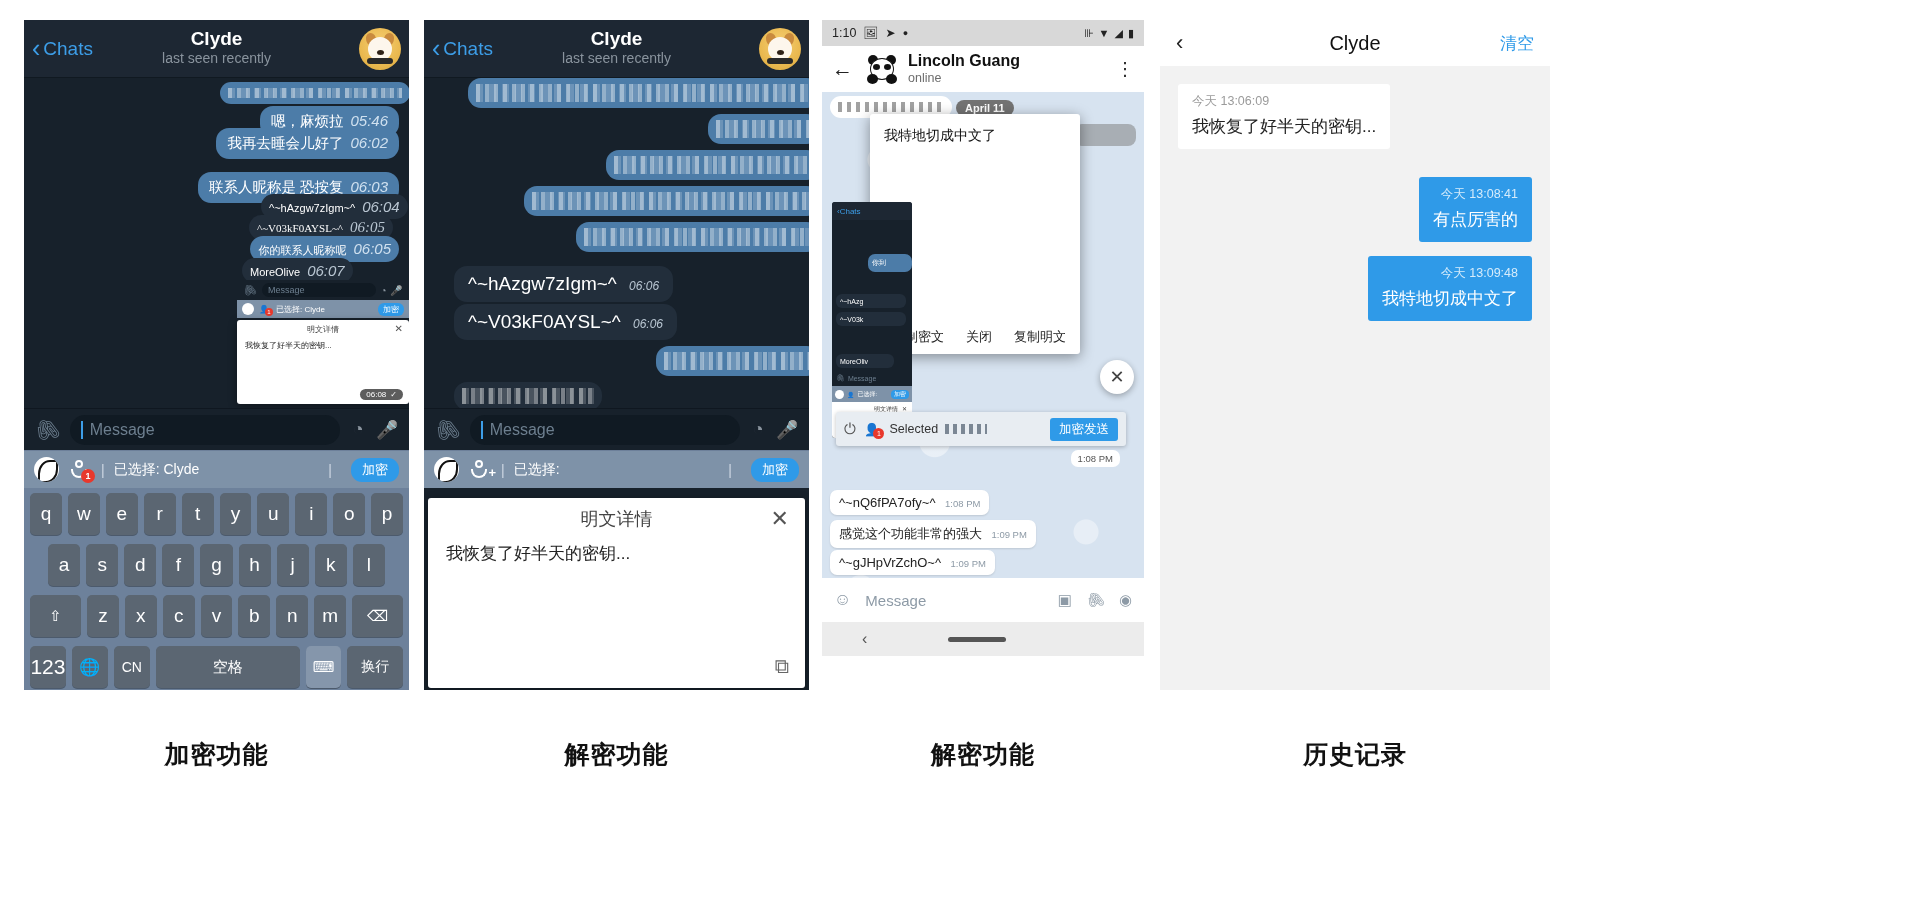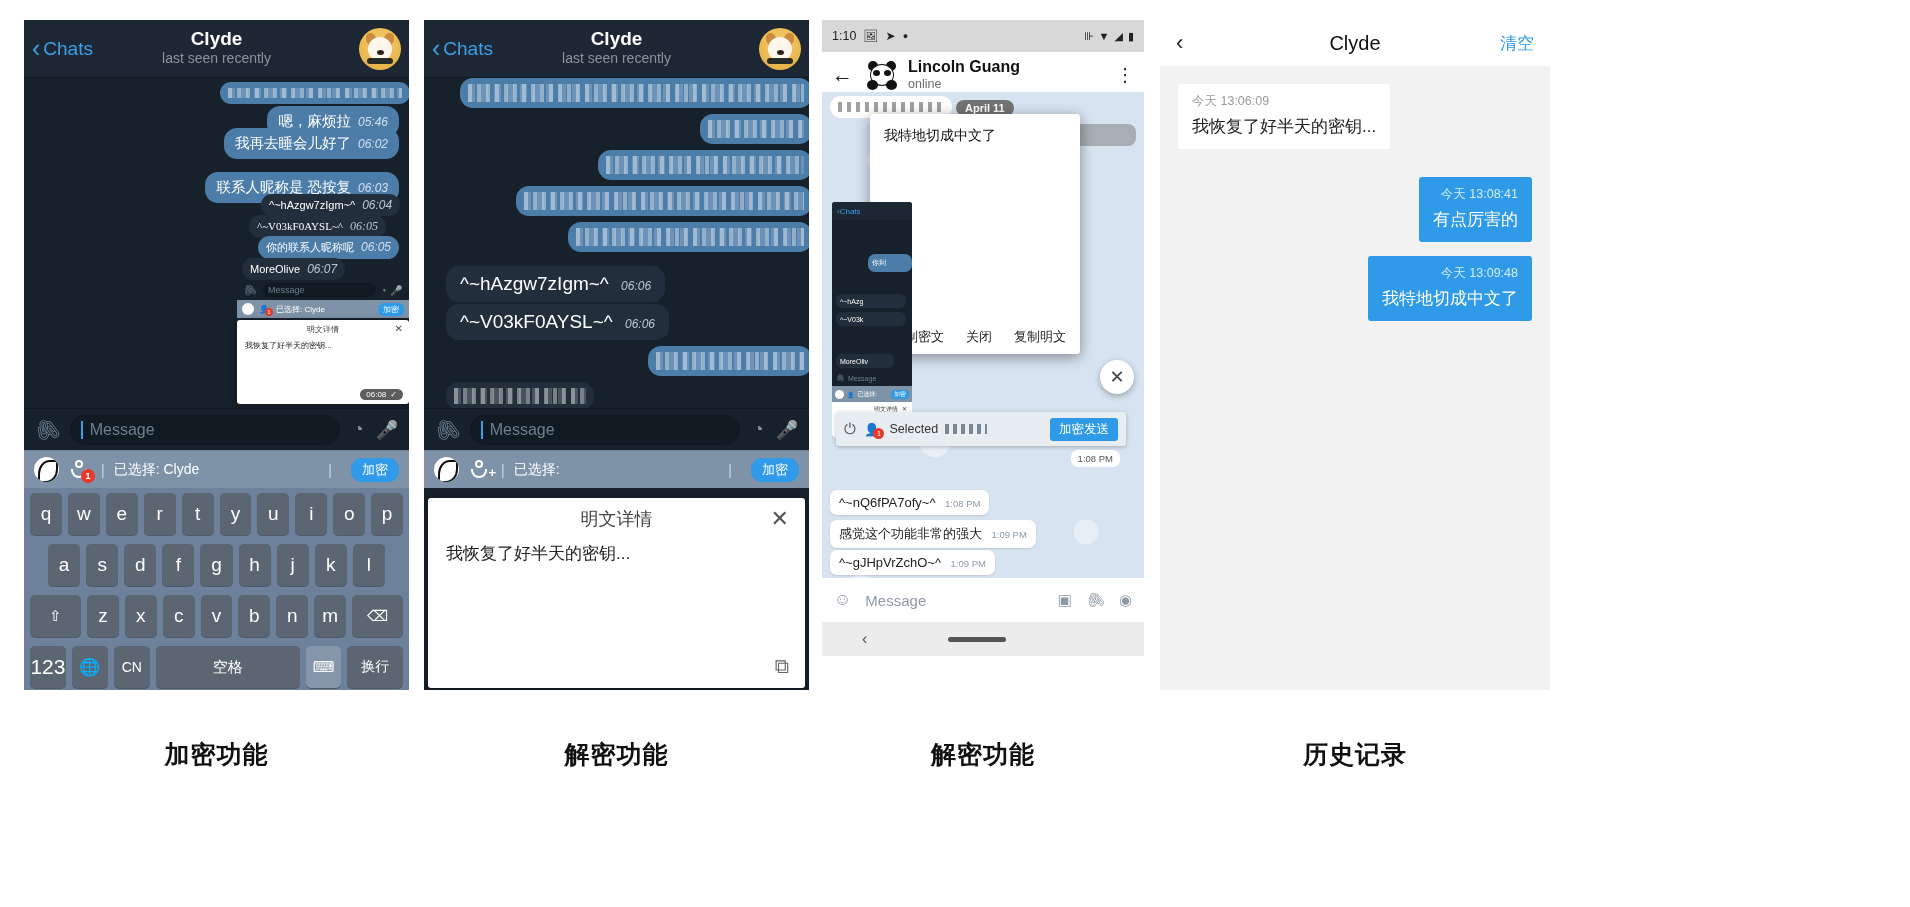--- a/index.html
+++ b/index.html
@@ -38,21 +38,21 @@
     background:#fdf6ec;}
   .tg-avatar .dog-ear1{position:absolute;left:7px;top:5px;width:10px;height:12px;border-radius:50% 50% 40% 40%;background:#c98a3e;transform:rotate(-18deg);}
   .tg-avatar .dog-ear2{position:absolute;left:25px;top:5px;width:10px;height:12px;border-radius:50% 50% 40% 40%;background:#c98a3e;transform:rotate(18deg);}
   .tg-avatar .dog-nose{position:absolute;left:18px;top:22px;width:7px;height:5px;border-radius:50%;background:#2e2117;}
   .tg-avatar .dog-collar{position:absolute;left:8px;top:30px;width:26px;height:6px;border-radius:3px;background:#2a2a2a;}
 
   .tg-msgs { position:relative; }
   .bub { position:absolute; border-radius:13px; padding:6px 11px 6px 11px; font-size:14.5px; color:#fff; white-space:nowrap;}
   .bub.out { background:#4c7ca8; }
   .bub.in  { background:#222e3b; }
-  .bub .ts { font-size:12px; color:#b9c6d2; margin-left:7px; font-style:italic; }
+  .bub .ts { font-size:15px; color:#b9c6d2; margin-left:7px; font-style:italic; }
   .bub.out .ts { color:#cfe0ef; }
 
   
   .blur { position:absolute; border-radius:13px; overflow:hidden; }
   .blur.out { background:#4c7ca8; }
   .blur.in  { background:#222e3b; }
   .blur .px {
     position:absolute; left:8px; right:8px; top:6px; bottom:6px;
     background-image:
       repeating-linear-gradient(90deg, rgba(255,255,255,.55) 0 4px, rgba(255,255,255,0) 4px 9px),
@@ -105,21 +105,21 @@
     display:flex; align-items:center; justify-content:center;
     font-size:19px; margin:0 3px; flex:1; box-shadow:0 1px 0 rgba(0,0,0,.3);
   }
   .key.wide { flex:1.6; font-size:15px; }
   .key.space { flex:4.4; font-size:15px; }
   .key.sel { background:#8596ab; }
 
   
   .tg-light { background:#ffffff; }
   .and-status {
-    height:32px; background:#d8d8d8; display:flex; align-items:center; padding:0 10px;
+    height:26px; background:#d8d8d8; display:flex; align-items:center; padding:0 10px;
     font-size:12.5px; color:#222;
   }
   .and-status .left { display:flex; align-items:center; gap:7px; }
   .and-status .right { margin-left:auto; display:flex; align-items:center; gap:5px; }
   .and-hdr { height:46px; background:#fff; display:flex; align-items:center; padding:0 10px; }
   .and-hdr .arrow { font-size:21px; color:#222; margin-right:14px;}
   .panda { width:30px;height:30px;border-radius:50%;background:#fff;position:relative;margin-right:11px;}
   .panda .h{position:absolute;left:3px;top:4px;width:24px;height:22px;border-radius:50%;background:#fff;border:1.5px solid #111;}
   .panda .e1{position:absolute;left:1px;top:1px;width:10px;height:10px;border-radius:50%;background:#111;}
   .panda .e2{position:absolute;right:1px;top:1px;width:10px;height:10px;border-radius:50%;background:#111;}
@@ -354,21 +354,21 @@
       </div>
       <div class="tg-avatar">
         <div class="dog-ear1"></div>
         <div class="dog-ear2"></div>
         <div class="dog-face"></div>
         <div class="dog-nose"></div>
         <div class="dog-collar"></div>
       </div>
     </div>
 
-    <div style="position:absolute;left:4px;top:58px;width:382px;height:338px;">
+    <div style="position:absolute;left:12px;top:58px;width:382px;height:338px;">
       <div class="blur out" style="left:32px; top:0px; width:352px; height:30px;">
           <div class="px"></div>
         </div>
       <div class="blur out" style="left:272px; top:36px; width:112px; height:30px;">
           <div class="px"></div>
         </div>
       <div class="blur out" style="left:170px; top:72px; width:214px; height:30px;">
           <div class="px"></div>
         </div>
       <div class="blur out" style="left:88px; top:108px; width:296px; height:30px;">

